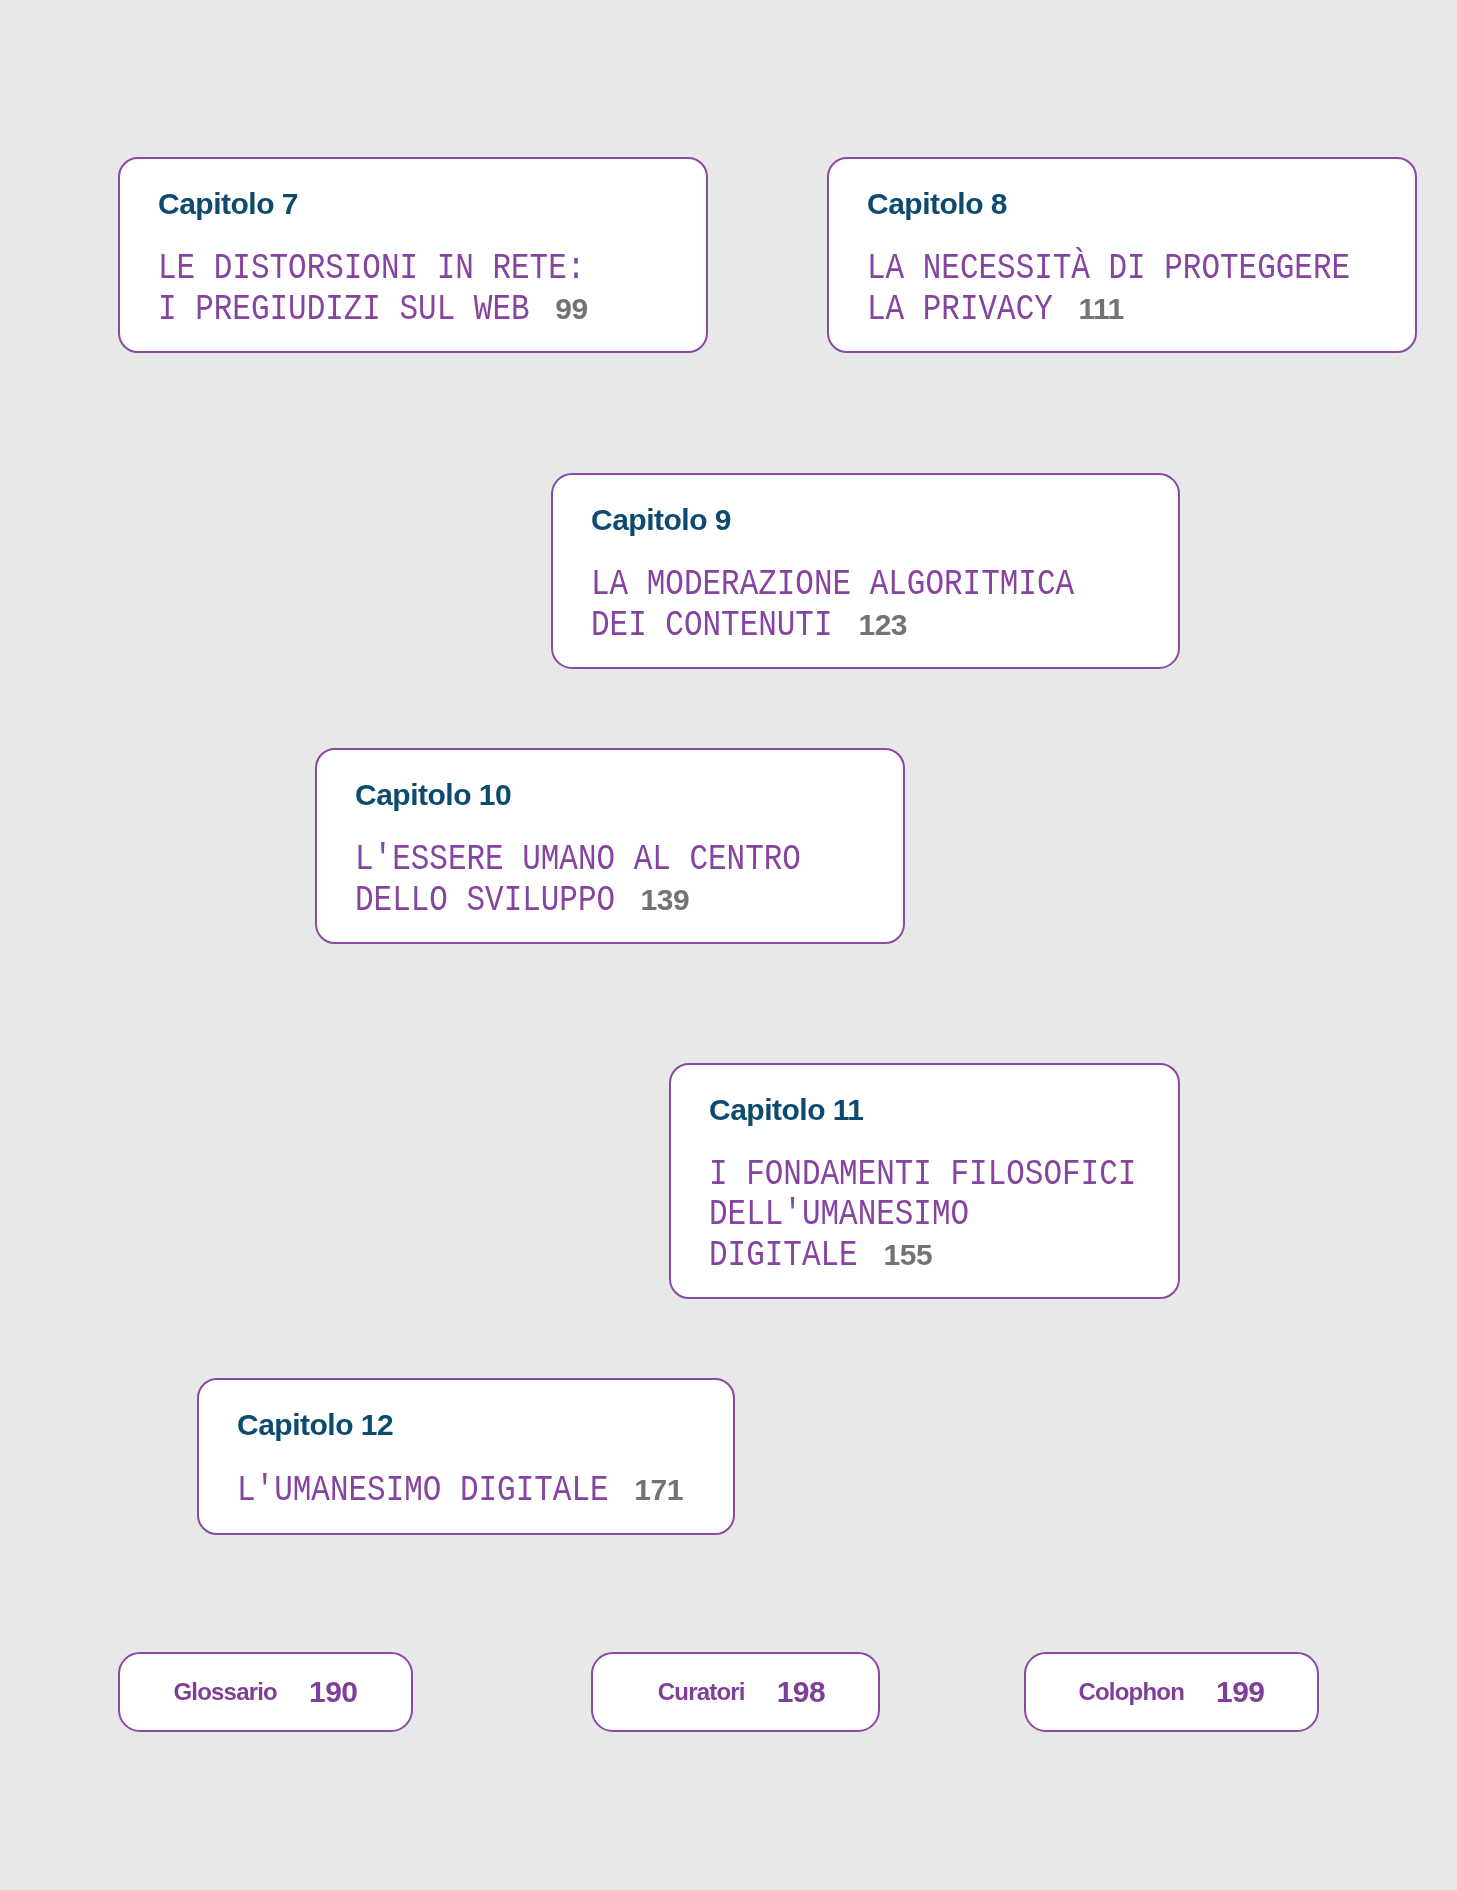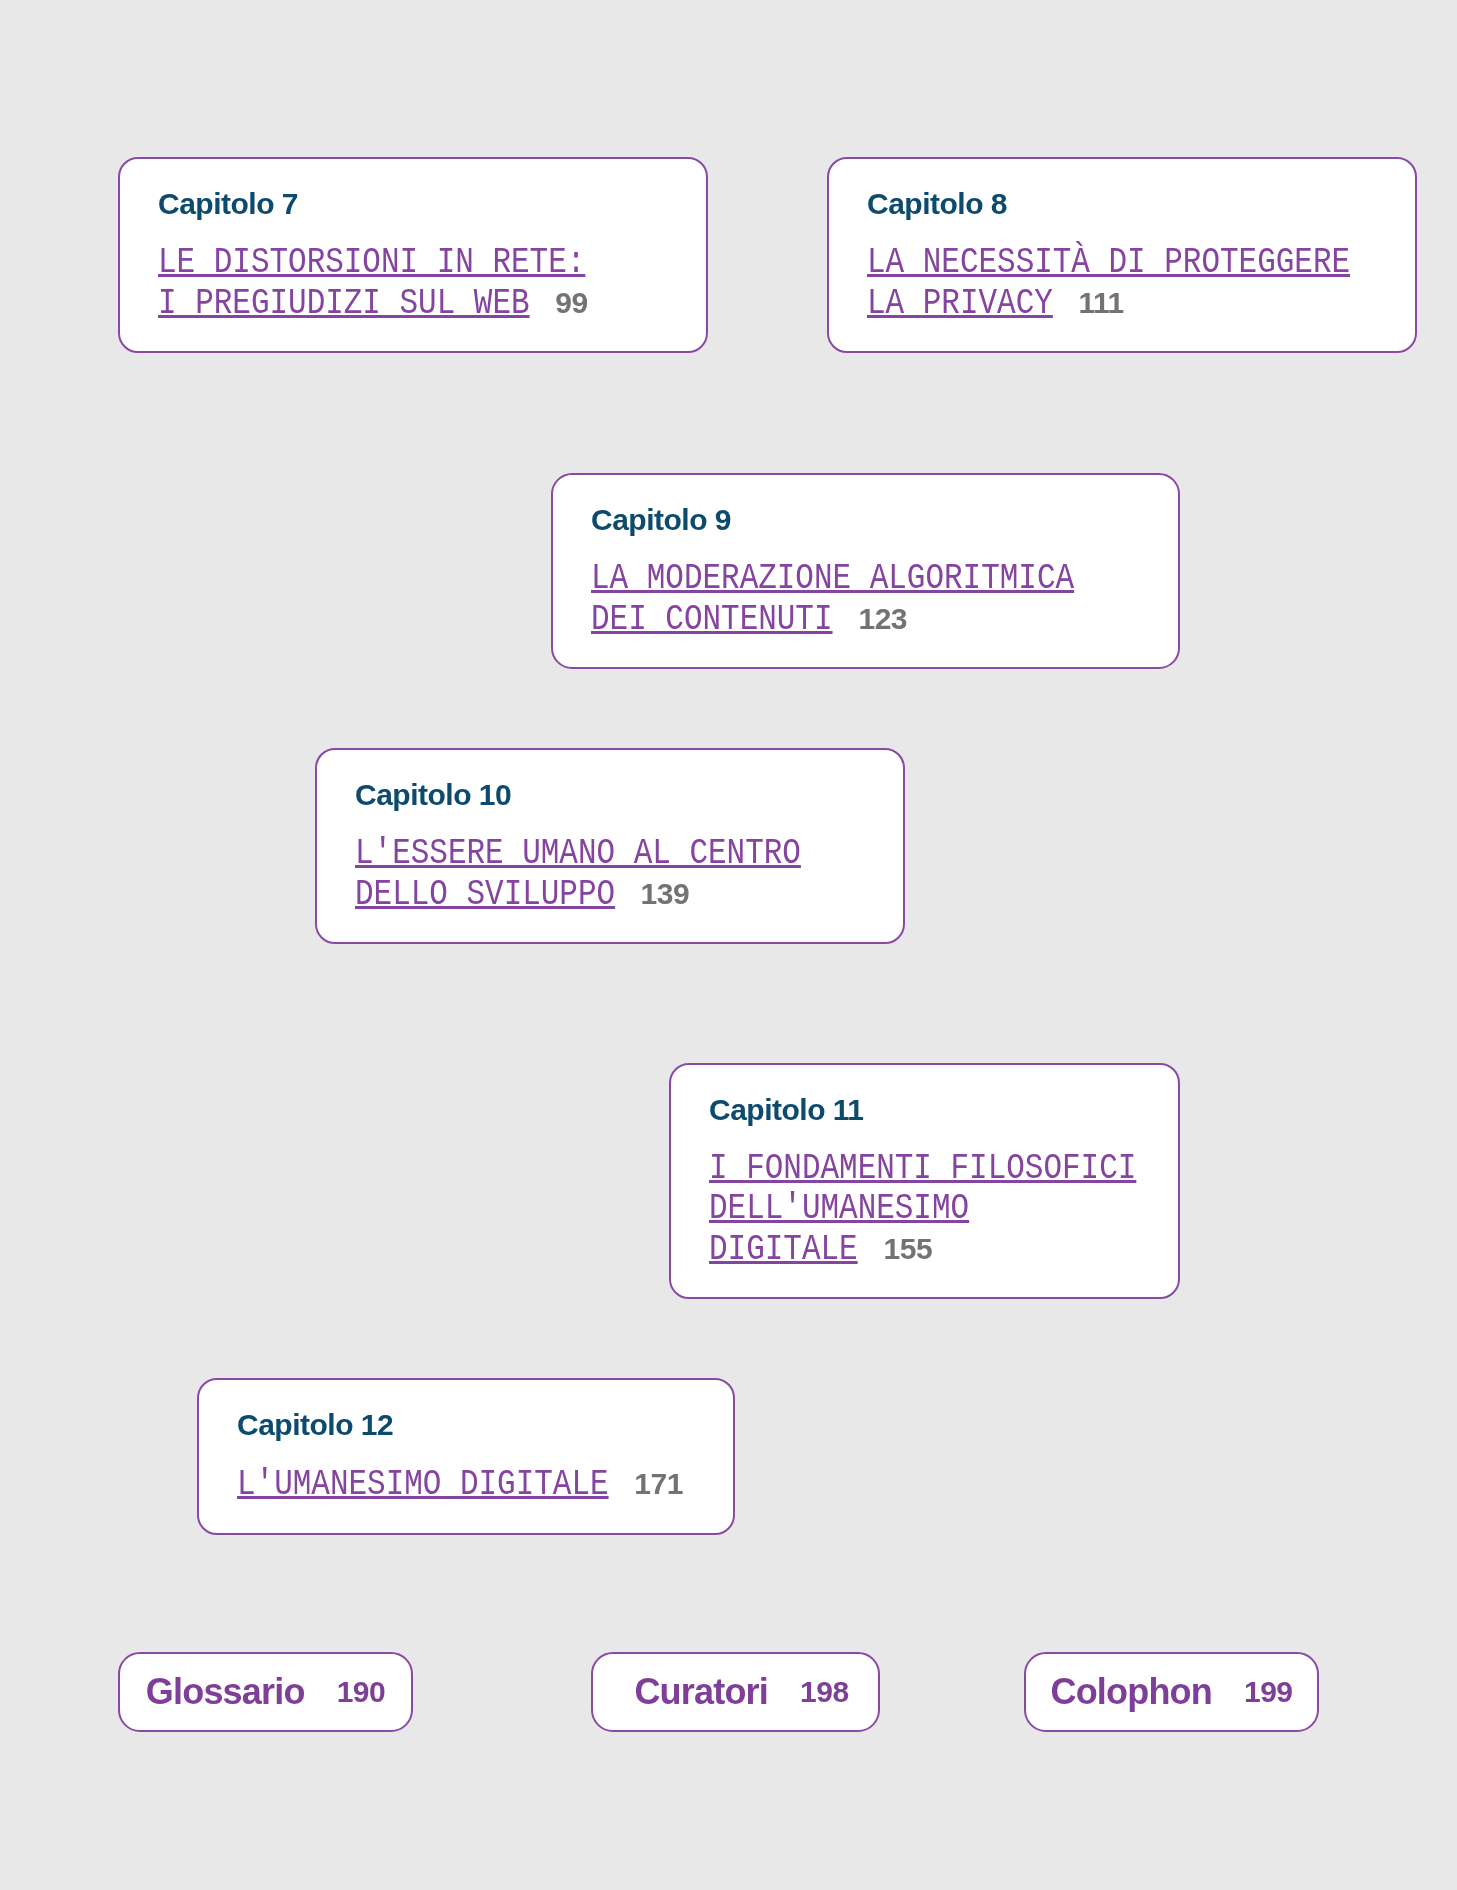--- a/index.html
+++ b/index.html
@@ -23,27 +23,26 @@
   .chap-label {
     font-family: "Liberation Sans", sans-serif;
     font-weight: bold;
     font-size: 30px;
     line-height: 34px;
     letter-spacing: -0.5px;
     color: #0c4a6e;
     display: block;
   }
   .chap-title {
-    margin-top: 22px;
+    margin-top: 28px;
     font-family: "Liberation Mono", monospace;
     font-size: 36px;
     line-height: 40px;
     color: #8544A0;
     white-space: nowrap;
-    text-decoration: underline;
   }
   .chap-title .line {
     display: block;
     transform: scaleX(0.86);
     transform-origin: left center;
     width: 120%;
   }
   .chap-title .line .pg {
     display: inline-block;
     font-family: "Liberation Sans", sans-serif;
@@ -63,21 +62,21 @@
     border: 2px solid #8A4AA3;
     border-radius: 22px;
     display: flex;
     align-items: center;
     justify-content: center;
     cursor: pointer;
     color: #7F3F98;
   }
   .pill .pill-label {
     font-weight: bold;
-    font-size: 36px;
+    font-size: 24px;
     letter-spacing: -0.8px;
   }
   .pill .pill-page {
     font-weight: bold;
     font-size: 30px;
     margin-left: 32px;
     letter-spacing: -0.5px;
   }
 </style>
 </head>

